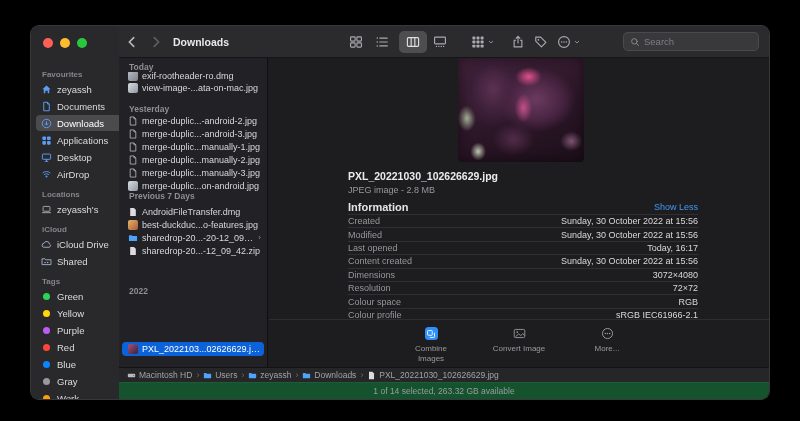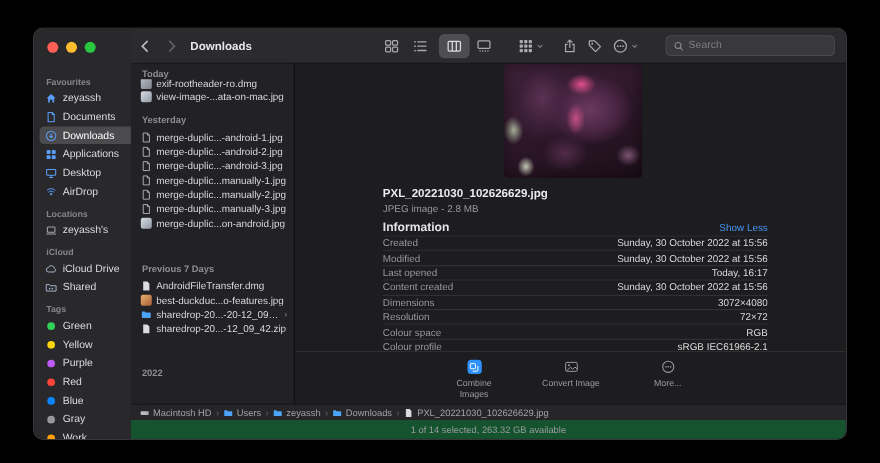--- a/index.html
+++ b/index.html
@@ -33,21 +33,21 @@
              background:#2b2a2d; border-bottom:1px solid rgba(0,0,0,.5); }
   .tb { position:absolute; top:50%; transform:translateY(-50%); color:#a9a9ae; }
   .tb svg { width:14px; height:14px; }
   .title { font-size:10.5px; font-weight:700; color:#e8e8ea; }
   .viewbox { position:absolute; left:280px; top:5px; width:28px; height:22px;
              background:rgba(255,255,255,.17); border-radius:5px;
              display:flex; align-items:center; justify-content:center; color:#dfdfe2; }
   .viewbox svg { width:14px; height:14px; }
   .chev-dn { width:8px !important; height:8px !important; margin-left:2px; color:#8b8b90; }
   .withchev { display:flex; align-items:center; }
-  .searchbox { position:absolute; left:486px; right:10px; top:6px; height:19px;
+  .searchbox { position:absolute; left:504px; right:10px; top:6px; height:19px;
                background:rgba(255,255,255,.065); border:1px solid rgba(255,255,255,.09);
                border-radius:5px; display:flex; align-items:center; padding:0 6px; gap:4px; }
   .searchbox svg { width:10px; height:10px; color:#88888d; flex:0 0 10px; }
   .searchbox input { background:transparent; border:none; outline:none; width:100%;
                      font-size:9.5px; color:#ddd; font-family:"Liberation Sans",sans-serif; }
   .searchbox input::placeholder { color:#7e7e84; }
 
   
   .filelist { position:absolute; left:88px; top:32px; width:149px; bottom:32px;
               background:#222125; border-right:1px solid rgba(0,0,0,.55);
@@ -62,21 +62,21 @@
   .fl-row.clip-top { height:9px; overflow:hidden; align-items:flex-end; }
   .fl-ic { width:10px; height:10px; flex:0 0 10px; color:#b9b9be; }
   .thumb { width:10px; height:10px; flex:0 0 10px; border-radius:2px; }
   .t-shot { background:linear-gradient(135deg,#d9dde2,#8f97a3); }
   .t-gray { background:linear-gradient(135deg,#b8bcc2,#7c828c); }
   .t-orng { background:linear-gradient(135deg,#e8b36a,#a85c38); }
   .t-pxl  { background:linear-gradient(135deg,#a05580,#3a2038); }
   .fold { color:#4da3f7; }
   .page-fill { color:#dcdce0; }
   .row-chev { color:#8a8a90; font-size:8px; }
-  .mt-y { margin-top:11px; } .mt-p7 { margin-top:31px; } .mt-22 { margin-top:30px; }
+  .mt-y { margin-top:11px; } .mt-p7 { } .mt-22 { margin-top:30px; }
   .mt-s { margin-top:3px; } .mt-m { margin-top:4px; }
 
   
   .preview { position:absolute; left:238px; right:0; top:32px; bottom:32px; background:#1d1d1f; }
   .photo { position:absolute; left:189px; top:0; width:126px; height:104px;
            border-radius:4px;
            background:
              radial-gradient(22px 16px at 56% 18%, #e0508c, rgba(224,80,140,0) 60%),
              radial-gradient(16px 26px at 52% 48%, #c44f86, rgba(196,79,134,0) 55%),
              radial-gradient(55px 45px at 62% 40%, #6b3a5e 0%, #4a2544 45%, rgba(74,37,68,0) 72%),
@@ -351,29 +351,20 @@
     <div class="fl-row clip-top">
       <span class="thumb t-gray"></span>
       <span class="nm">exif-rootheader-ro.dmg</span>
     </div>
     <div class="fl-row">
       <span class="thumb t-shot"></span>
       <span class="nm">view-image-...ata-on-mac.jpg</span>
     </div>
 
     <div class="fl-head mt-y">Yesterday</div>
-    <div class="fl-row mt-m">
-      <span class="fl-ic">
-          <svg viewBox="0 0 16 16" fill="none" stroke="currentColor" stroke-width="1.3">
-            <path d="M3.5 1.5 h6 l3 3 v10 h-9 z"></path>
-            <path d="M9.5 1.5 v3 h3"></path>
-          </svg>
-        </span>
-      <span class="nm">merge-duplic...-android-1.jpg</span>
-    </div>
     <div class="fl-row">
       <span class="fl-ic">
           <svg viewBox="0 0 16 16" fill="none" stroke="currentColor" stroke-width="1.3">
             <path d="M3.5 1.5 h6 l3 3 v10 h-9 z"></path>
             <path d="M9.5 1.5 v3 h3"></path>
           </svg>
         </span>
       <span class="nm">merge-duplic...-android-2.jpg</span>
     </div>
     <div class="fl-row">

